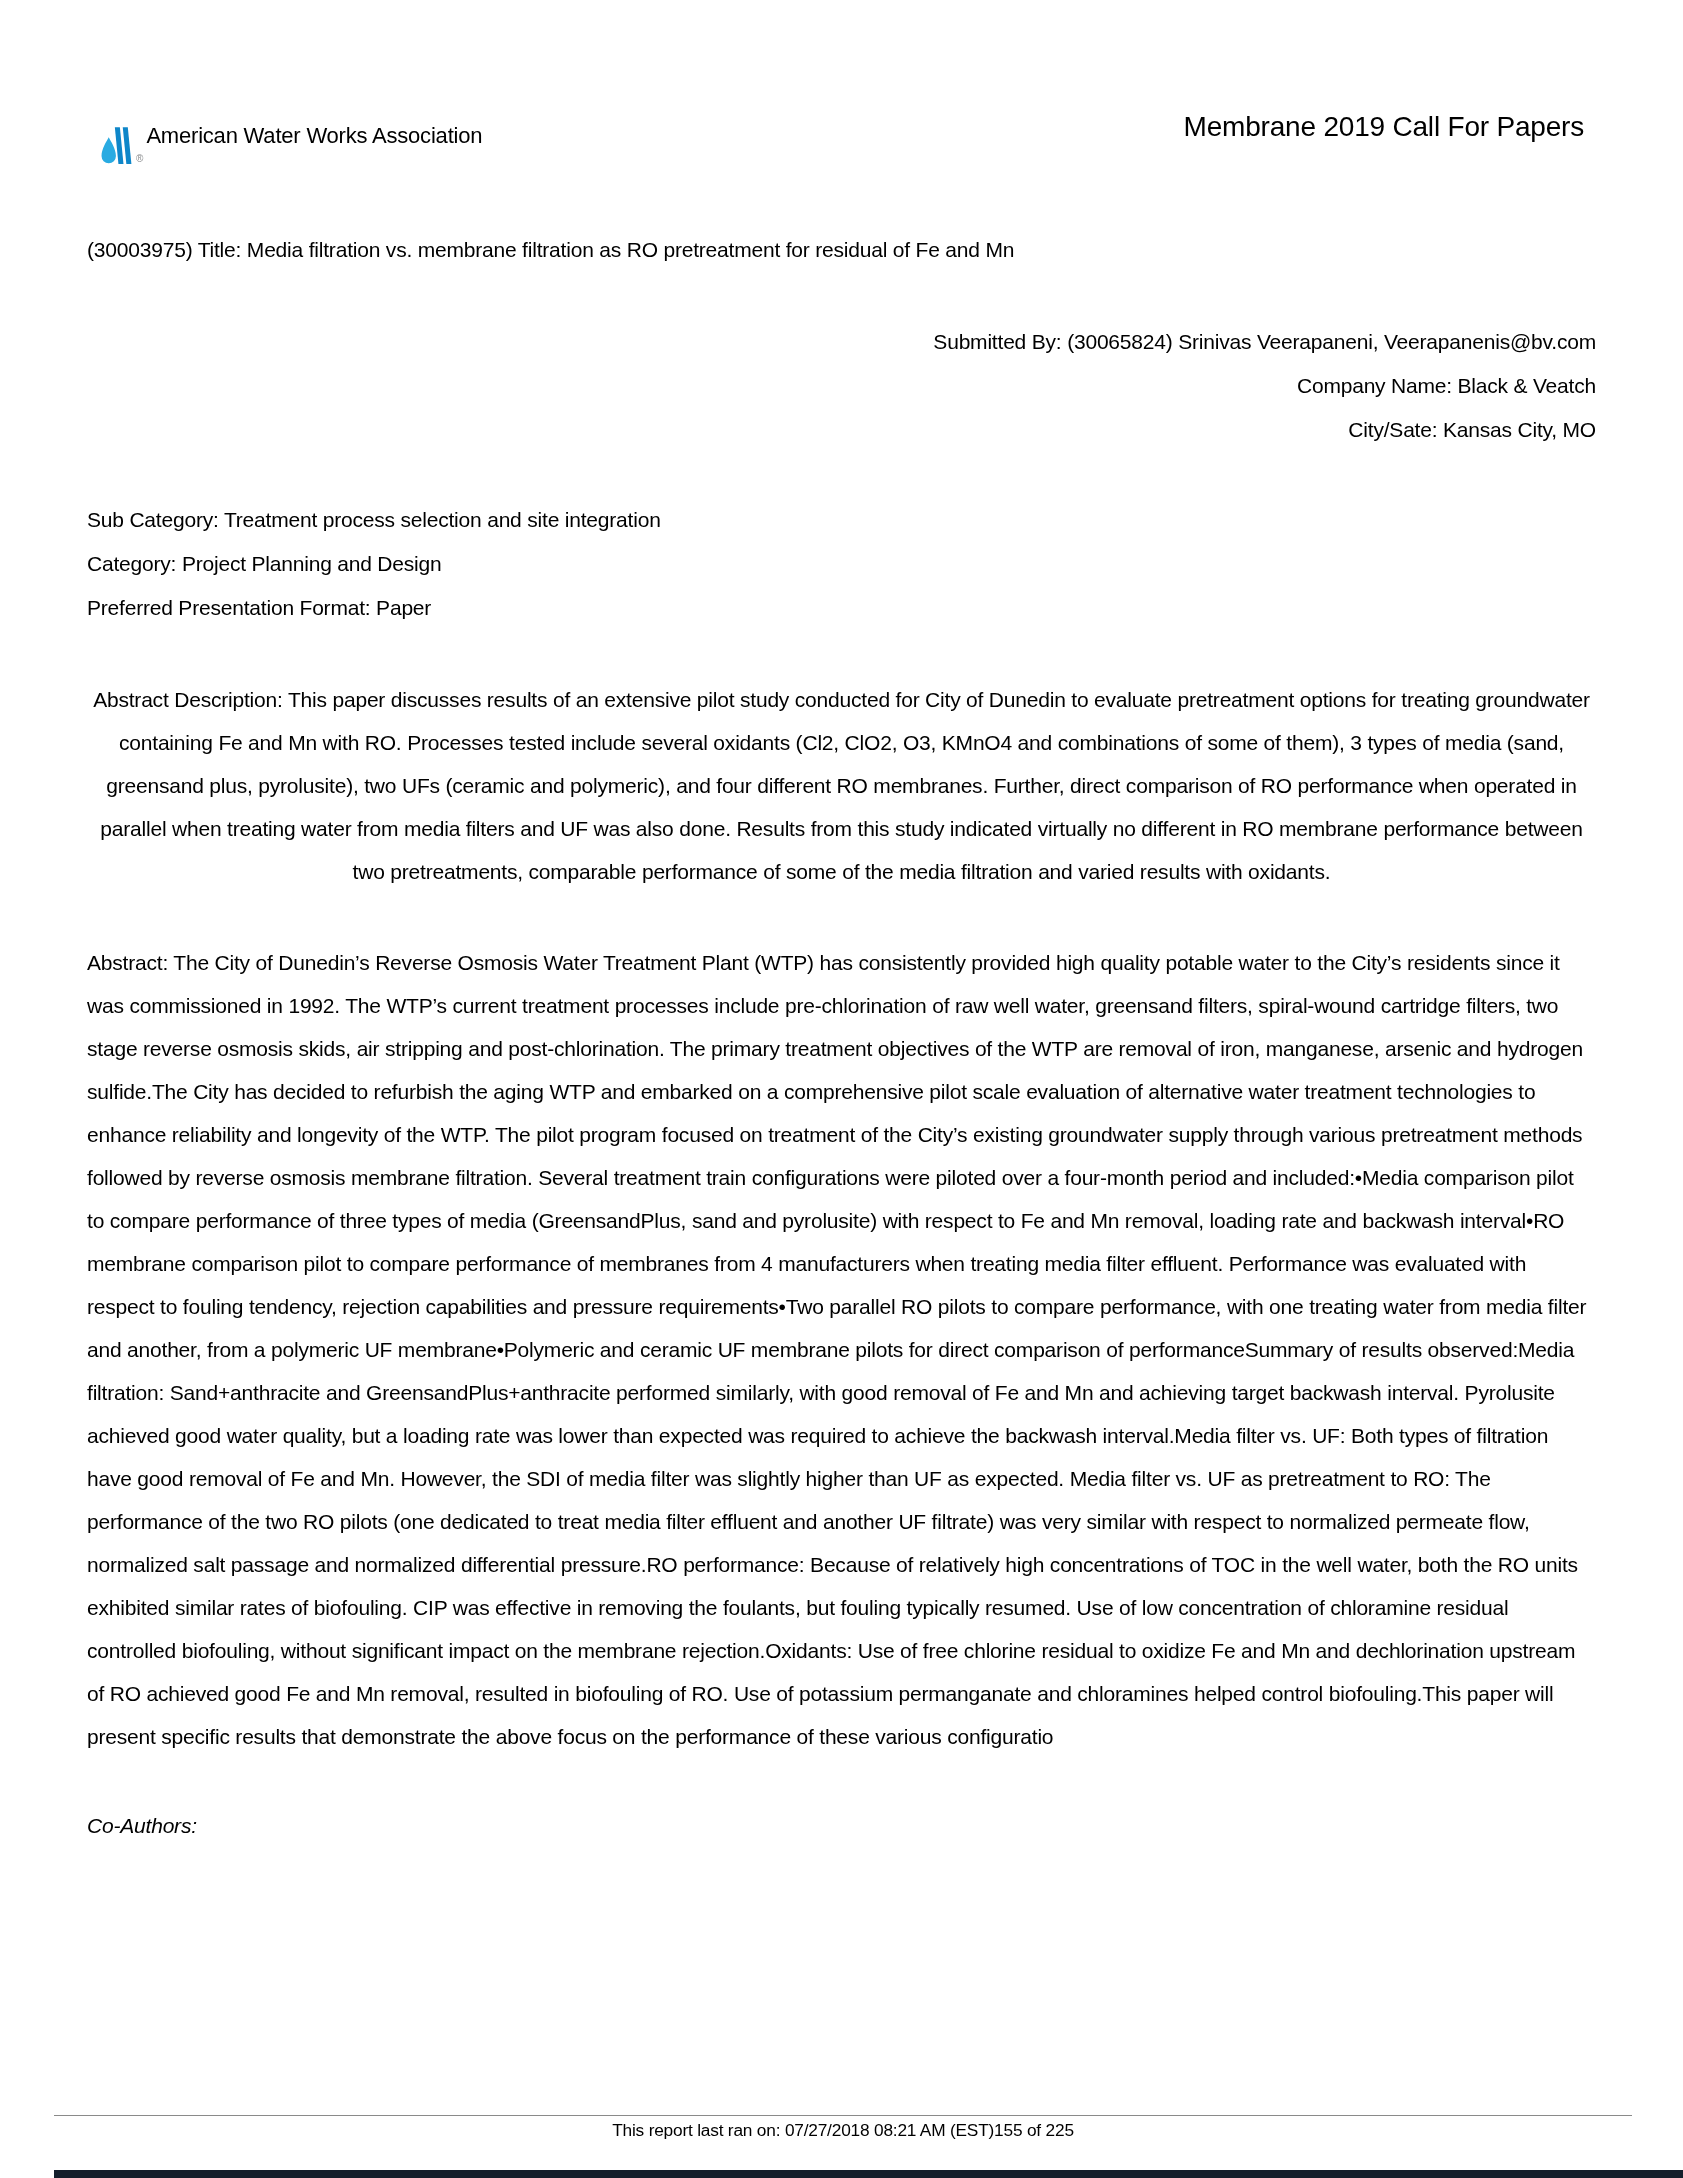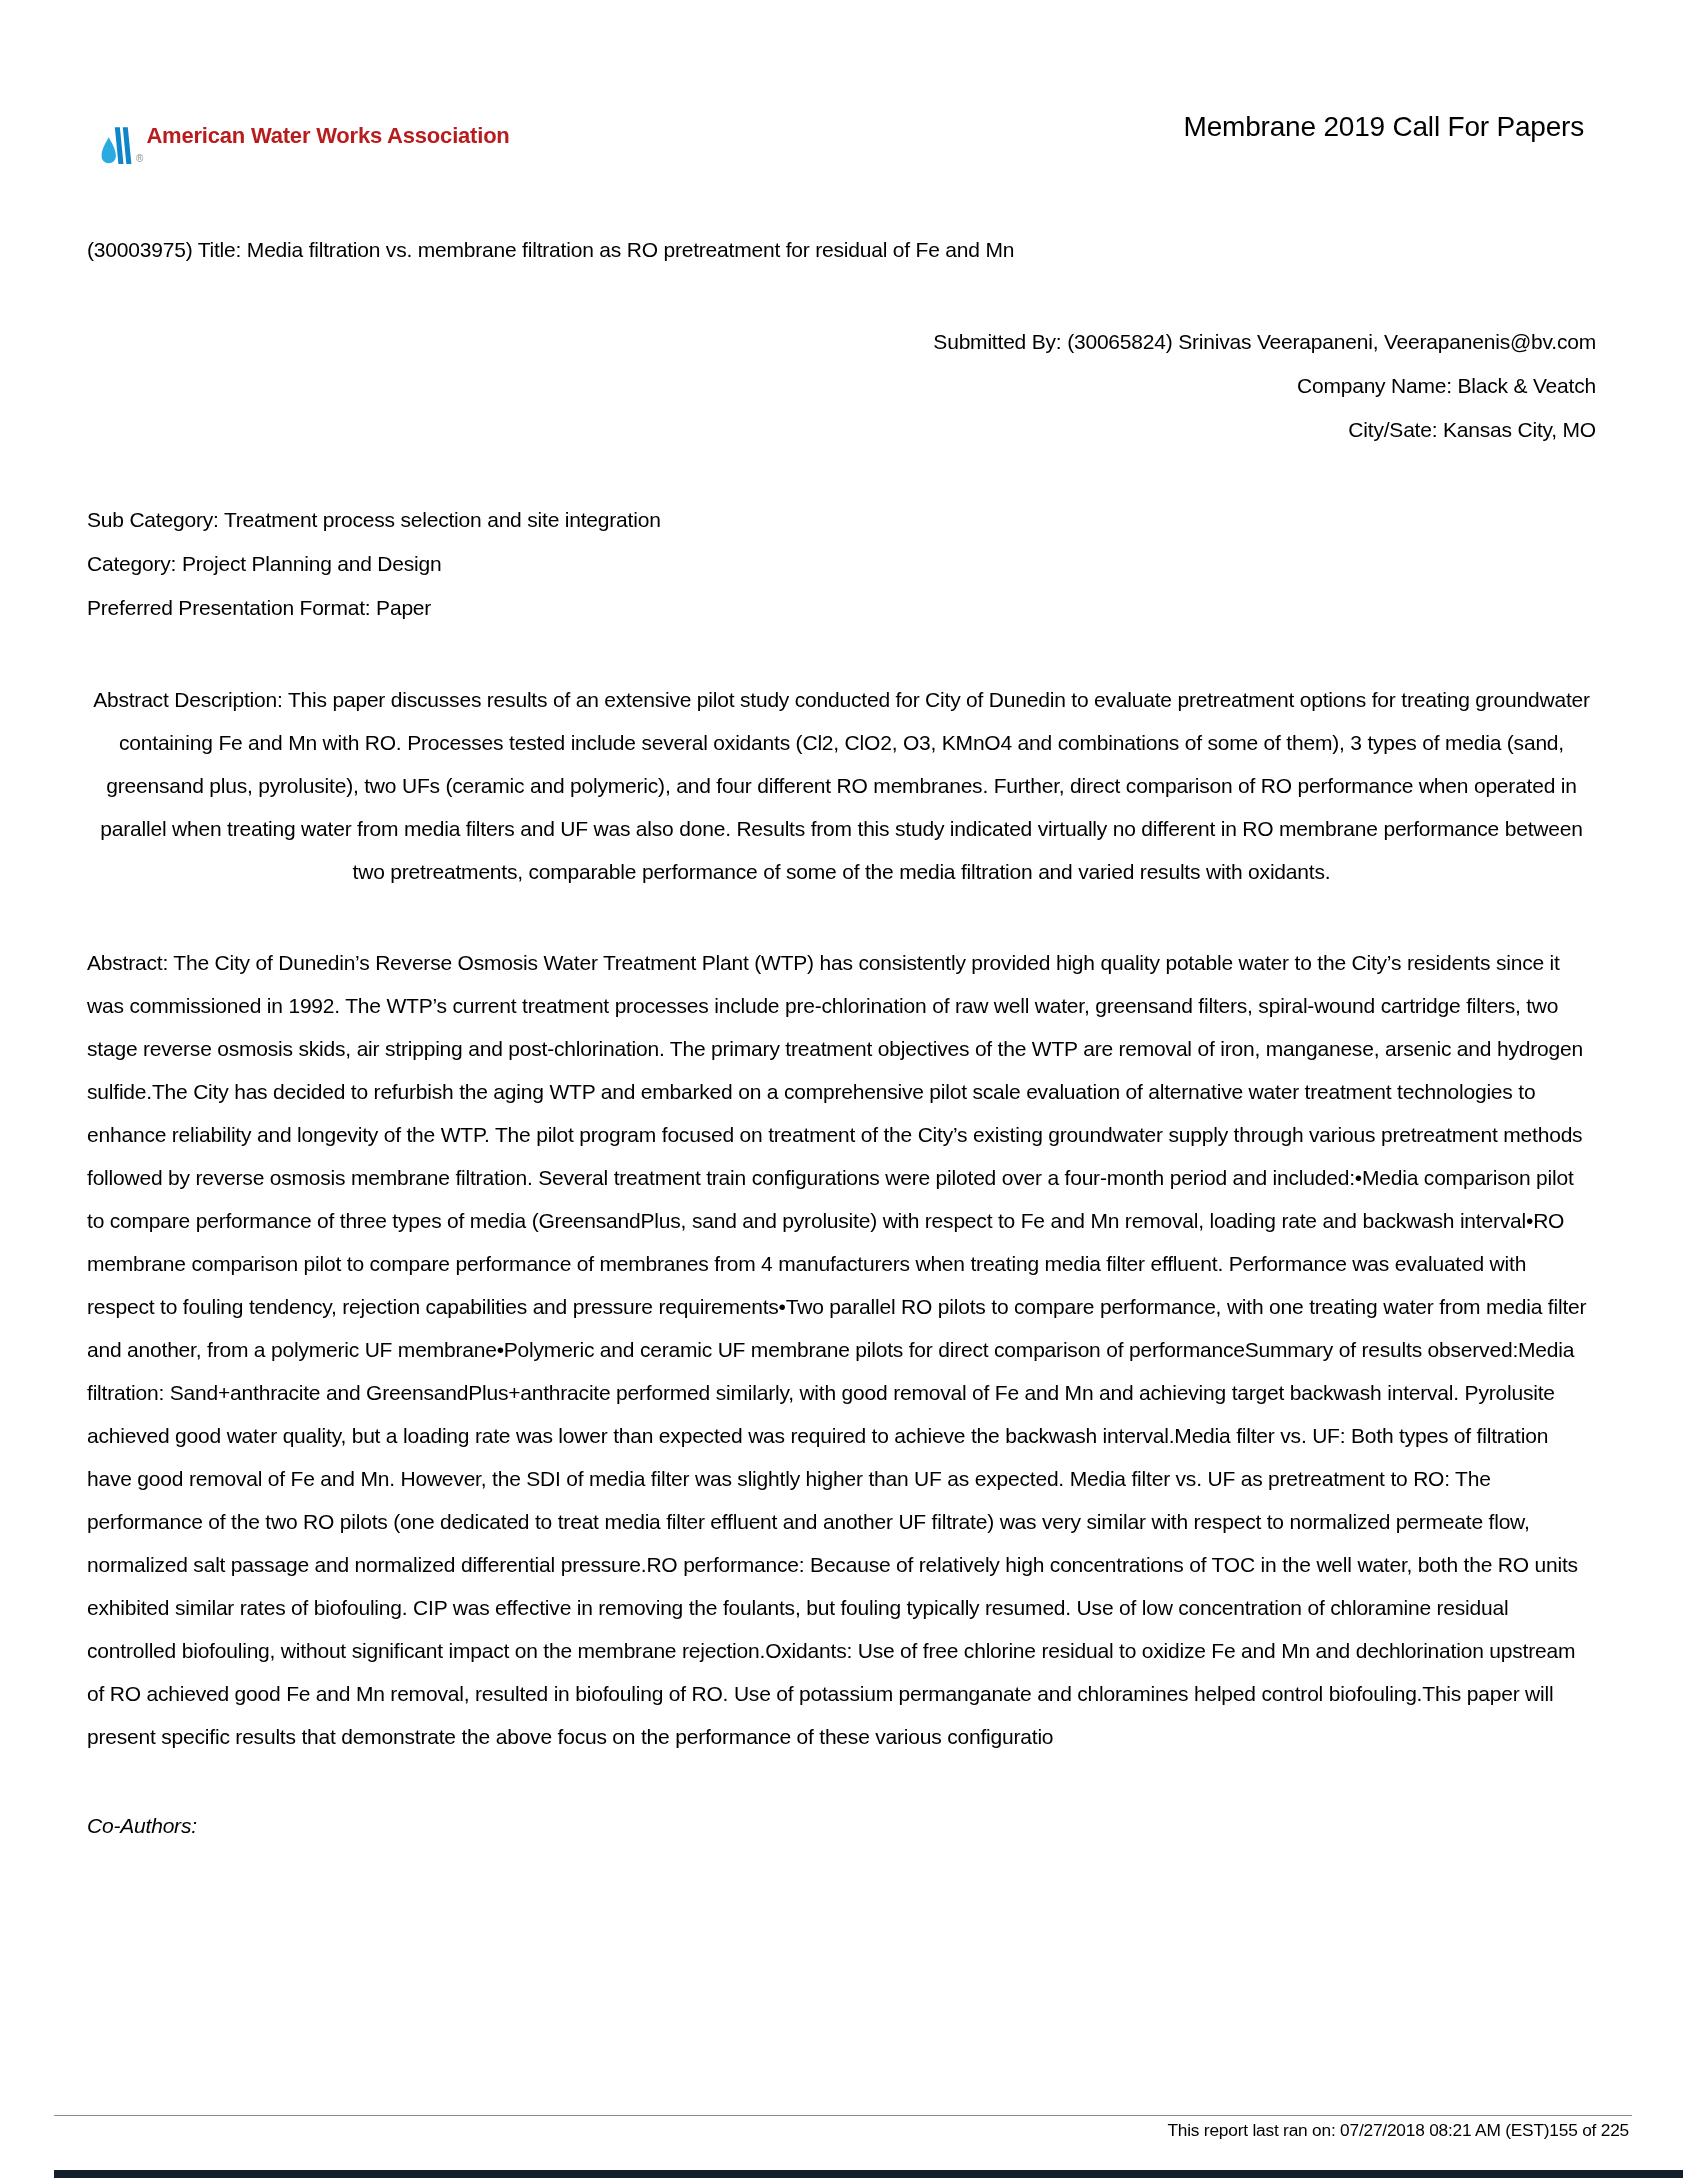--- a/index.html
+++ b/index.html
@@ -29,22 +29,22 @@
     height: 38px;
     display: block;
   }
   .logo .reg {
     font-size: 10px;
     color: #8a8c8e;
     margin: 0 3px 1px 1px;
   }
   .logo .org {
     font-size: 22px;
-    font-weight: bold;
-    color: #b91c1c;
+    font-weight: normal;
+    color: #000000;
     letter-spacing: -0.2px;
     margin-bottom: 16px;
     white-space: nowrap;
   }
   .event-title {
     position: absolute;
     top: 111px;
     right: 99px;
     font-size: 28px;
     letter-spacing: -0.2px;
@@ -80,21 +80,21 @@
     right: 51px;
     top: 2115px;
     border-top: 1px solid #8a8a8a;
   }
   .footer-text {
     position: absolute;
     left: 57px;
     right: 54px;
     top: 2120px;
     display: flex;
-    justify-content: flex-end;
+    justify-content: center;
     font-size: 17.3px;
     letter-spacing: -0.2px;
   }
   .bottom-bar {
     position: absolute;
     left: 54px;
     right: 0;
     bottom: 0;
     height: 8px;
     background: #141f2c;

